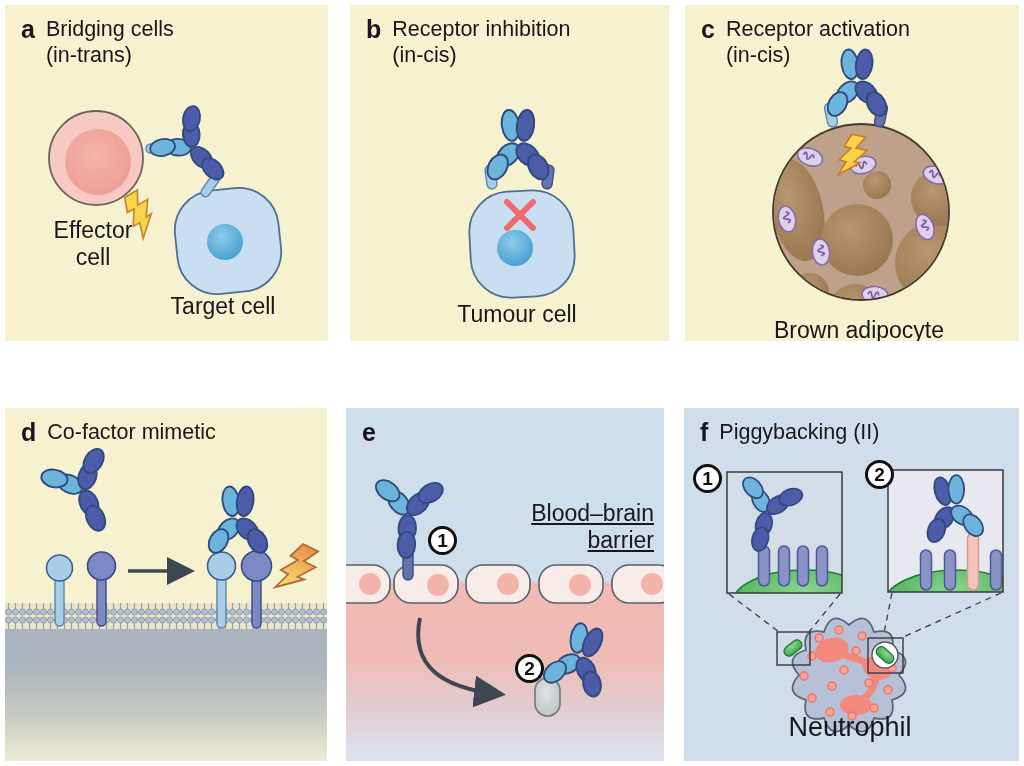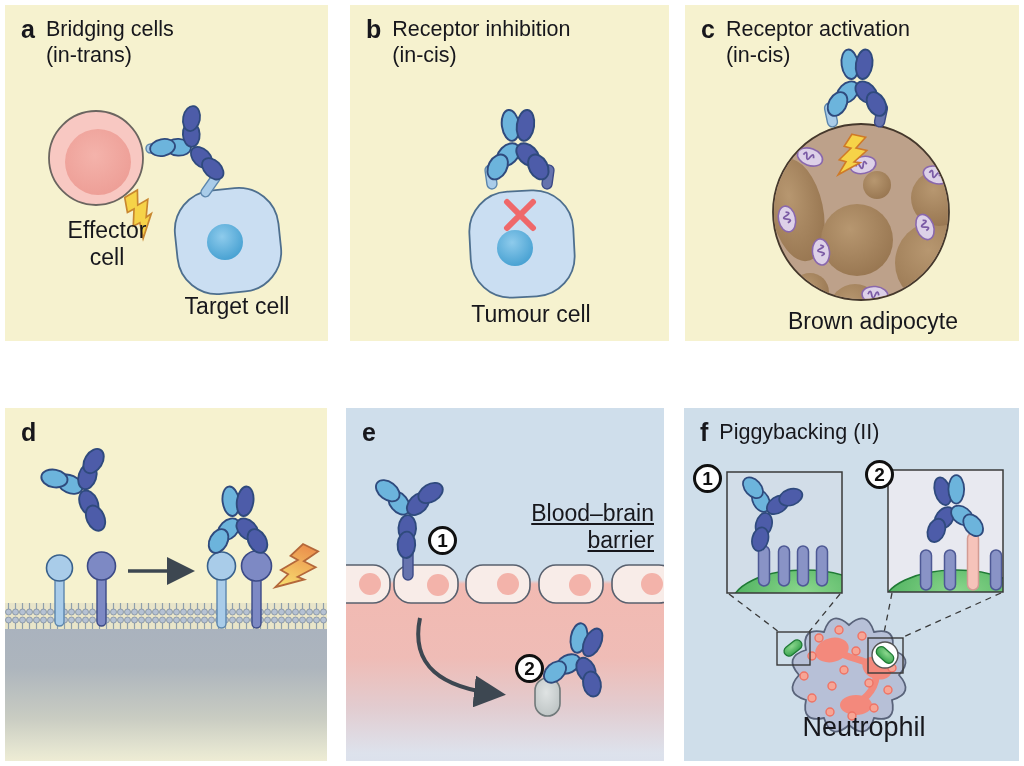--- a/index.html
+++ b/index.html
@@ -13,21 +13,21 @@
   .pc{left:685px;top:5px;width:334px;height:336px;}
   .pd{left:5px;top:408px;width:322px;height:353px;
       background:linear-gradient(180deg,#f6f2cf 0px,#f6f2cf 200px,#a9b2be 212px,#adb5bd 260px,#c9ccc2 310px,#e7e7d2 345px,#eeecd4 100%);}
   .pe{left:346px;top:408px;width:318px;height:353px;
       background:linear-gradient(180deg,#cfdeeb 0px,#cfdeeb 172px,#f2bab2 176px,#efbcb6 250px,#e2ccd0 300px,#dde2ec 345px,#dce1ec 100%);}
   .pf{left:684px;top:408px;width:335px;height:353px;}
   .panel svg{position:absolute;left:0;top:0;}
   .p-title{position:absolute;left:16px;top:11px;display:flex;gap:11px;z-index:5;}
   .p-letter{font-weight:bold;font-size:25px;line-height:26px;}
   .p-tt{font-weight:normal;font-size:21.5px;line-height:26px;}
-  .lbl{position:absolute;font-size:23px;line-height:27px;white-space:nowrap;z-index:4;margin-left:14px;}
+  .lbl{position:absolute;font-size:23px;line-height:27px;white-space:nowrap;z-index:4;}
   .ctr{transform:translateX(-50%);text-align:center;}
   .rgt{text-align:right;text-decoration:underline;}
   .num{position:absolute;width:29px;height:29px;border:3px solid #101010;border-radius:50%;
        background:#fff;display:flex;align-items:center;justify-content:center;
        font-weight:bold;font-size:19px;color:#101010;z-index:6;box-sizing:border-box;}
 </style>
 </head>
 <body>
 
 <svg width="0" height="0" style="position:absolute" aria-hidden="true">
@@ -184,28 +184,31 @@
         <use href="#mito" transform="translate(136,247) rotate(84)"></use>
         <use href="#mito" transform="translate(190,290) rotate(6)"></use>
         <use href="#mito" transform="translate(146,318) rotate(18)"></use>
         <use href="#mito" transform="translate(230,308) rotate(-16)"></use>
       </g>
       <use href="#bolt" transform="translate(158,128) rotate(8)" fill="#f6d348" stroke="#cf7a28" stroke-width="1.6"></use>
       <rect x="141" y="98" width="10" height="24" rx="5" fill="#a9cce9" stroke="#5c86ad" stroke-width="1.4" transform="rotate(-12 146 110)"></rect>
       <rect x="191" y="98" width="10" height="24" rx="5" fill="#6673ae" stroke="#3c4a86" stroke-width="1.4" transform="rotate(12 196 110)"></rect>
       <use href="#abv" transform="translate(172,78) scale(1.1)" style="--al:#6cb4dc;--ar:#4d5ca9"></use>
     </svg>
-    <div class="lbl ctr" style="left:174px;top:303px">
+    <div class="lbl ctr" style="left:174px;top:312px">
       <span>Brown adipocyte</span>
     </div>
   </div>
 
   <div class="panel pd">
     <div class="p-title">
       <span class="p-letter">d</span>
+      <span class="p-tt">
+        <span>Co-factor mimetic</span>
+      </span>
     </div>
     <svg width="322" height="353">
       <rect x="0" y="195" width="322" height="26" fill="url(#mem)"></rect>
       <g>
         <rect x="50" y="166" width="9" height="52" rx="4.5" fill="#a9cce9" stroke="#5c86ad" stroke-width="1.4"></rect>
         <circle cx="54.5" cy="160" r="13" fill="#a9cce9" stroke="#39618c" stroke-width="1.6"></circle>
       </g>
       <g>
         <rect x="92" y="166" width="9" height="52" rx="4.5" fill="#7d89c4" stroke="#3c4a86" stroke-width="1.4"></rect>
         <circle cx="96.5" cy="158" r="14" fill="#7d89c4" stroke="#3c4a86" stroke-width="1.6"></circle>

